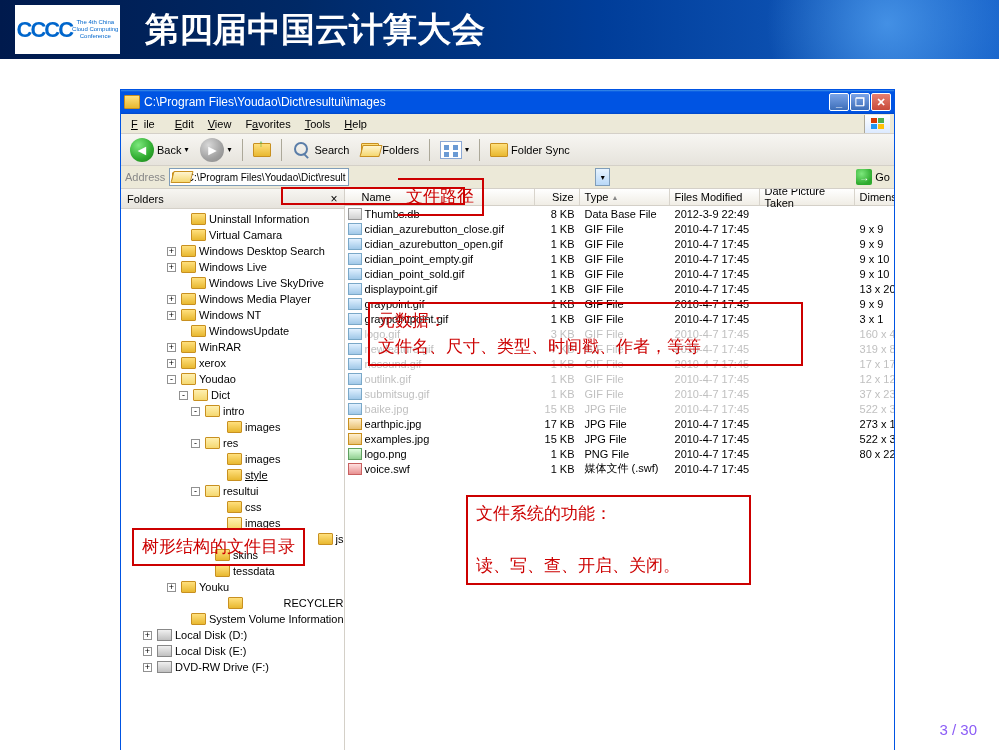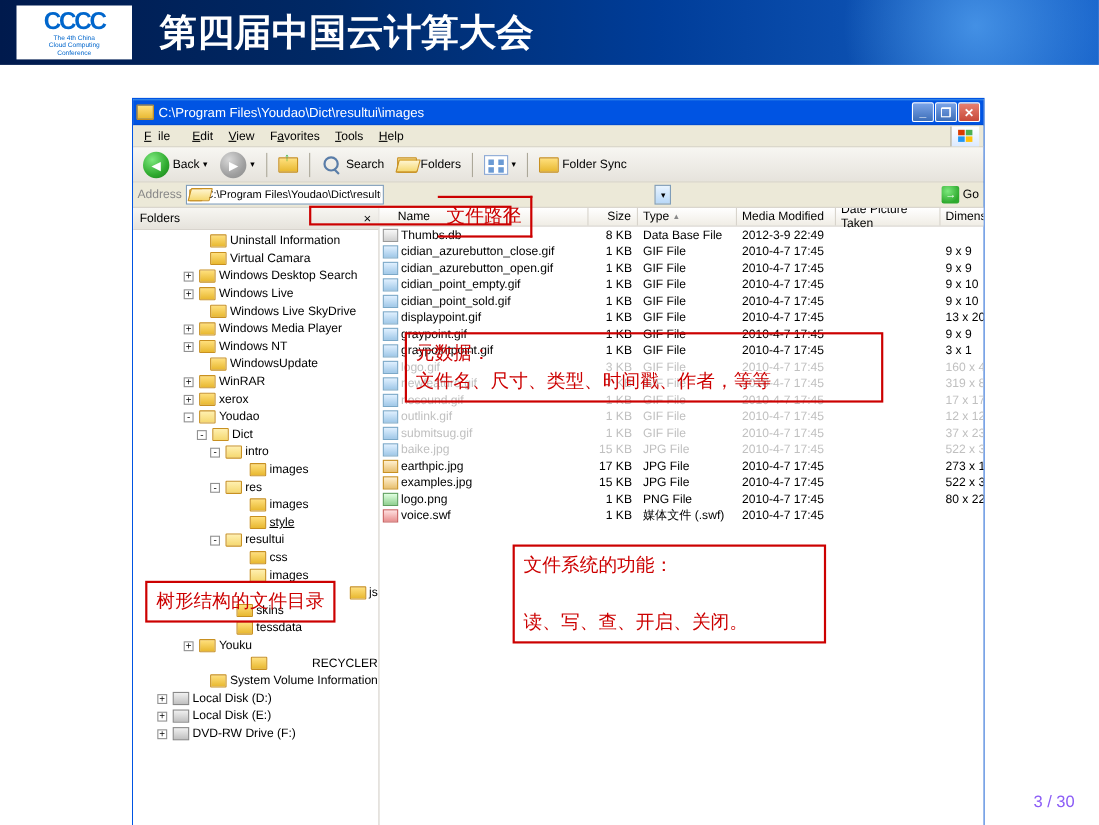--- a/index.html
+++ b/index.html
@@ -1,19 +1,19 @@
 <!DOCTYPE html>
 <html><head>
 <meta charset="utf-8">
 <style>
 *{margin:0;padding:0;box-sizing:border-box;font-family:Tahoma,Arial,sans-serif;}
 body{width:999px;height:750px;background:#fff;position:relative;overflow:hidden;}
 .slide-header{height:59px;background:linear-gradient(90deg,#001a4d 0%,#002966 30%,#003d99 60%,#1a66cc 100%);display:flex;align-items:center;position:relative;}
 .slide-header::after{content:"";position:absolute;right:0;top:0;width:280px;height:59px;background:radial-gradient(circle at 60% 40%,rgba(100,180,255,0.6) 0%,transparent 70%);}
-.logo-box{width:105px;height:49px;background:#fff;margin:5px 0 5px 15px;display:flex;flex-direction:column;align-items:center;justify-content:center;color:#0066cc;}
+.logo-box{width:105px;height:49px;background:#fff;margin:5px 0 5px 15px;display:flex;flex-direction:row;align-items:center;justify-content:center;color:#0066cc;}
 .logo-box .big{font-size:22px;font-weight:bold;letter-spacing:-2px;}
 .logo-box .small{font-size:6px;line-height:7px;text-align:center;}
 .slide-title{color:#fff;font-size:34px;font-weight:bold;margin-left:25px;font-family:"Microsoft YaHei",Arial;}
 .slide-body{padding:30px 50px 10px 120px;}
 .explorer-window{width:775px;height:710px;border:1px solid #0054e3;background:#ece9d8;position:relative;display:flex;flex-direction:column;font-size:11px;}
 .titlebar{height:24px;background:linear-gradient(180deg,#3c8fe8 0%,#0054e3 8%,#0054e3 92%,#0046c7 100%);color:#fff;display:flex;align-items:center;padding:0 3px;font-size:12px;}
 .titlebar-icon{width:16px;height:14px;background:linear-gradient(180deg,#ffe07d 0%,#e8b830 100%);border-radius:1px;margin-right:4px;border:1px solid #c89020;}
 .win-controls{margin-left:auto;display:flex;gap:1px;}
 .win-btn{width:20px;height:18px;border:1px solid #fff;border-radius:2px;display:flex;align-items:center;justify-content:center;font-size:11px;font-weight:bold;}
 .win-min,.win-max{background:linear-gradient(180deg,#7ba4e8 0%,#3d6eb8 100%);}
@@ -335,21 +335,21 @@
       <div class="column-headers">
         <div class="col col-name">
               <span style="width:12px;"></span>
               <span>Name</span>
             </div>
         <div class="col col-size">Size</div>
         <div class="col col-type">
               <span>Type</span>
               <span class="sort">▲</span>
             </div>
-        <div class="col col-date">Media Modified</div>
+        <div class="col col-date">Files Modified</div>
         <div class="col col-pic">Date Picture Taken</div>
         <div class="col col-dim">Dimensions</div>
       </div>
       <div class="file-rows" id="files">
             <div class="file-row">
               <div class="fc-name">
                 <div class="db-ico"></div>
                 <span>Thumbs.db</span>
               </div>
               <div class="fc-size">8 KB</div>

